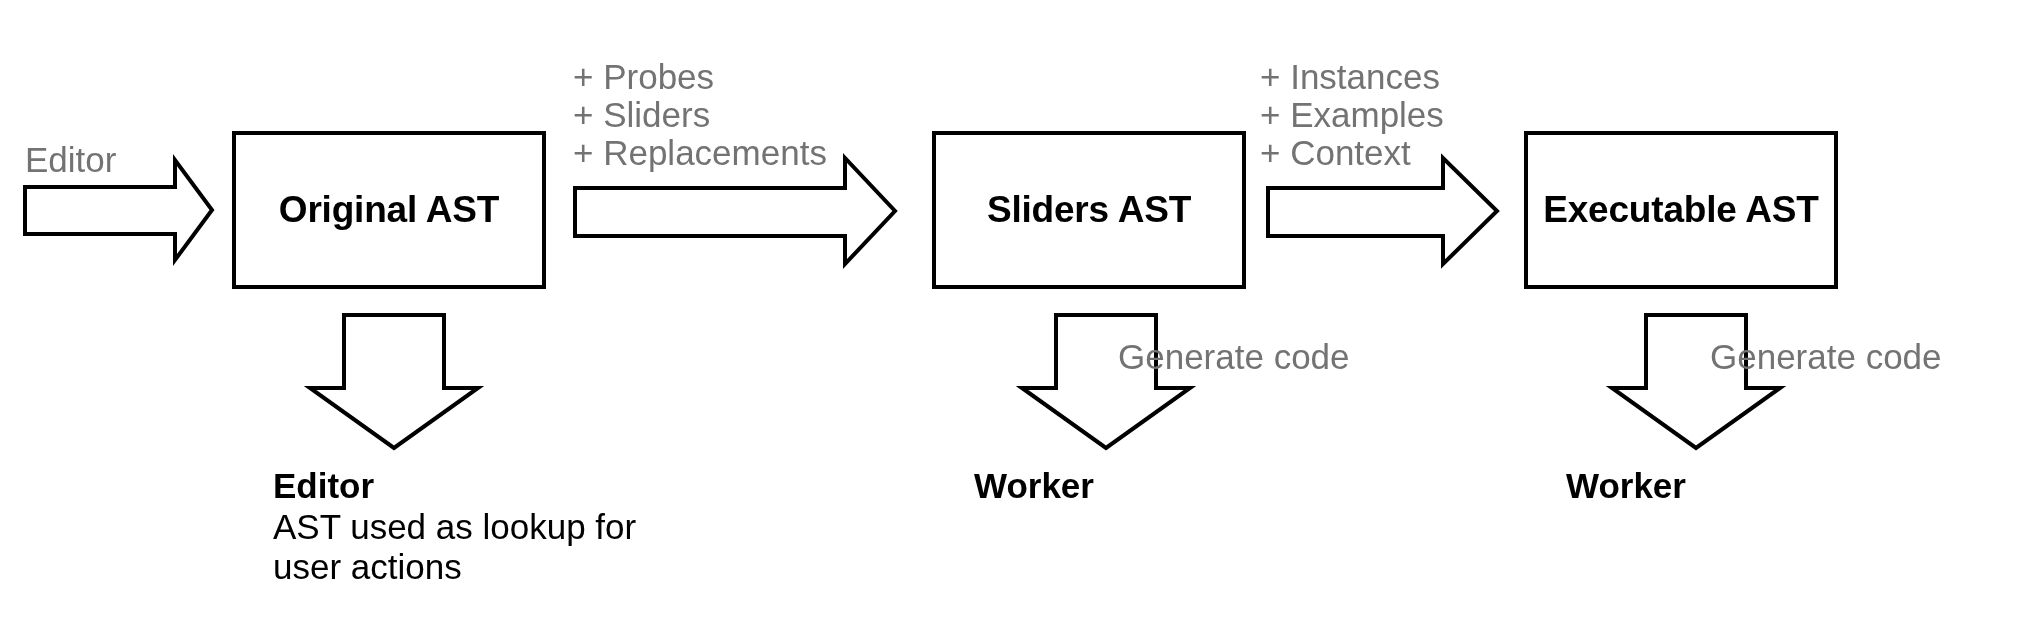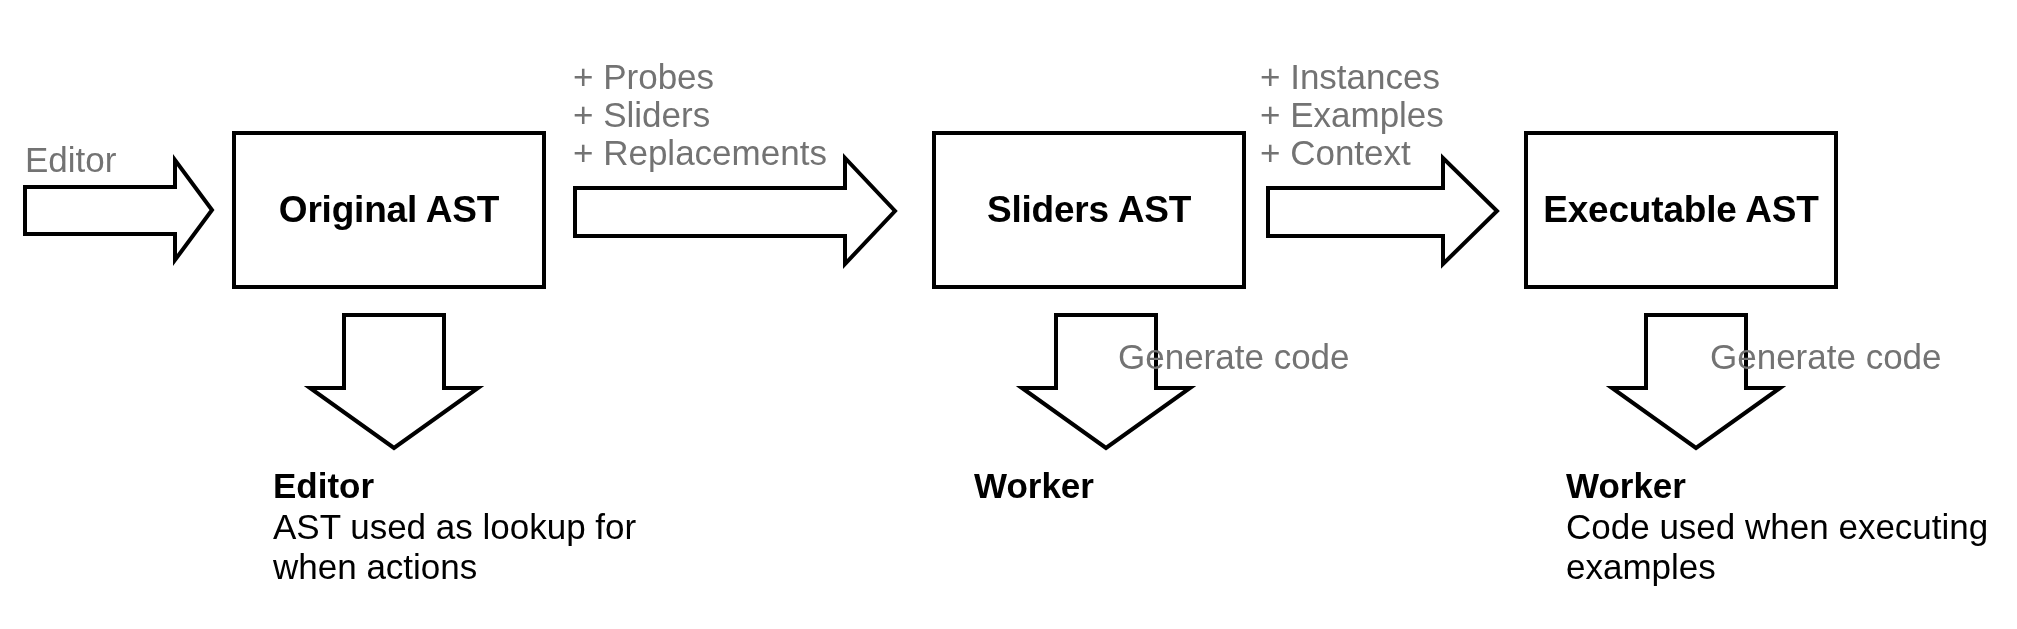--- a/index.html
+++ b/index.html
@@ -110,26 +110,24 @@
 + Examples
 + Context</div>
 
   <div class="edge-label" style="left:1118px; top:338px;">Generate code</div>
 
   <div class="edge-label" style="left:1710px; top:338px;">Generate code</div>
 
   <div class="caption-block" style="left:233px; top:466px;">
     <span class="caption-title">Editor</span>
     <span class="caption-body">AST used as lookup for
-when actions</span>
+user actions</span>
   </div>
 
   <div class="caption-block" style="left:934px; top:466px;">
     <span class="caption-title">Worker</span>
   </div>
 
   <div class="caption-block" style="left:1526px; top:466px;">
     <span class="caption-title">Worker</span>
-    <span class="caption-body">Code used when executing
-examples</span>
   </div>
 
 </div>
 
 </body></html>

